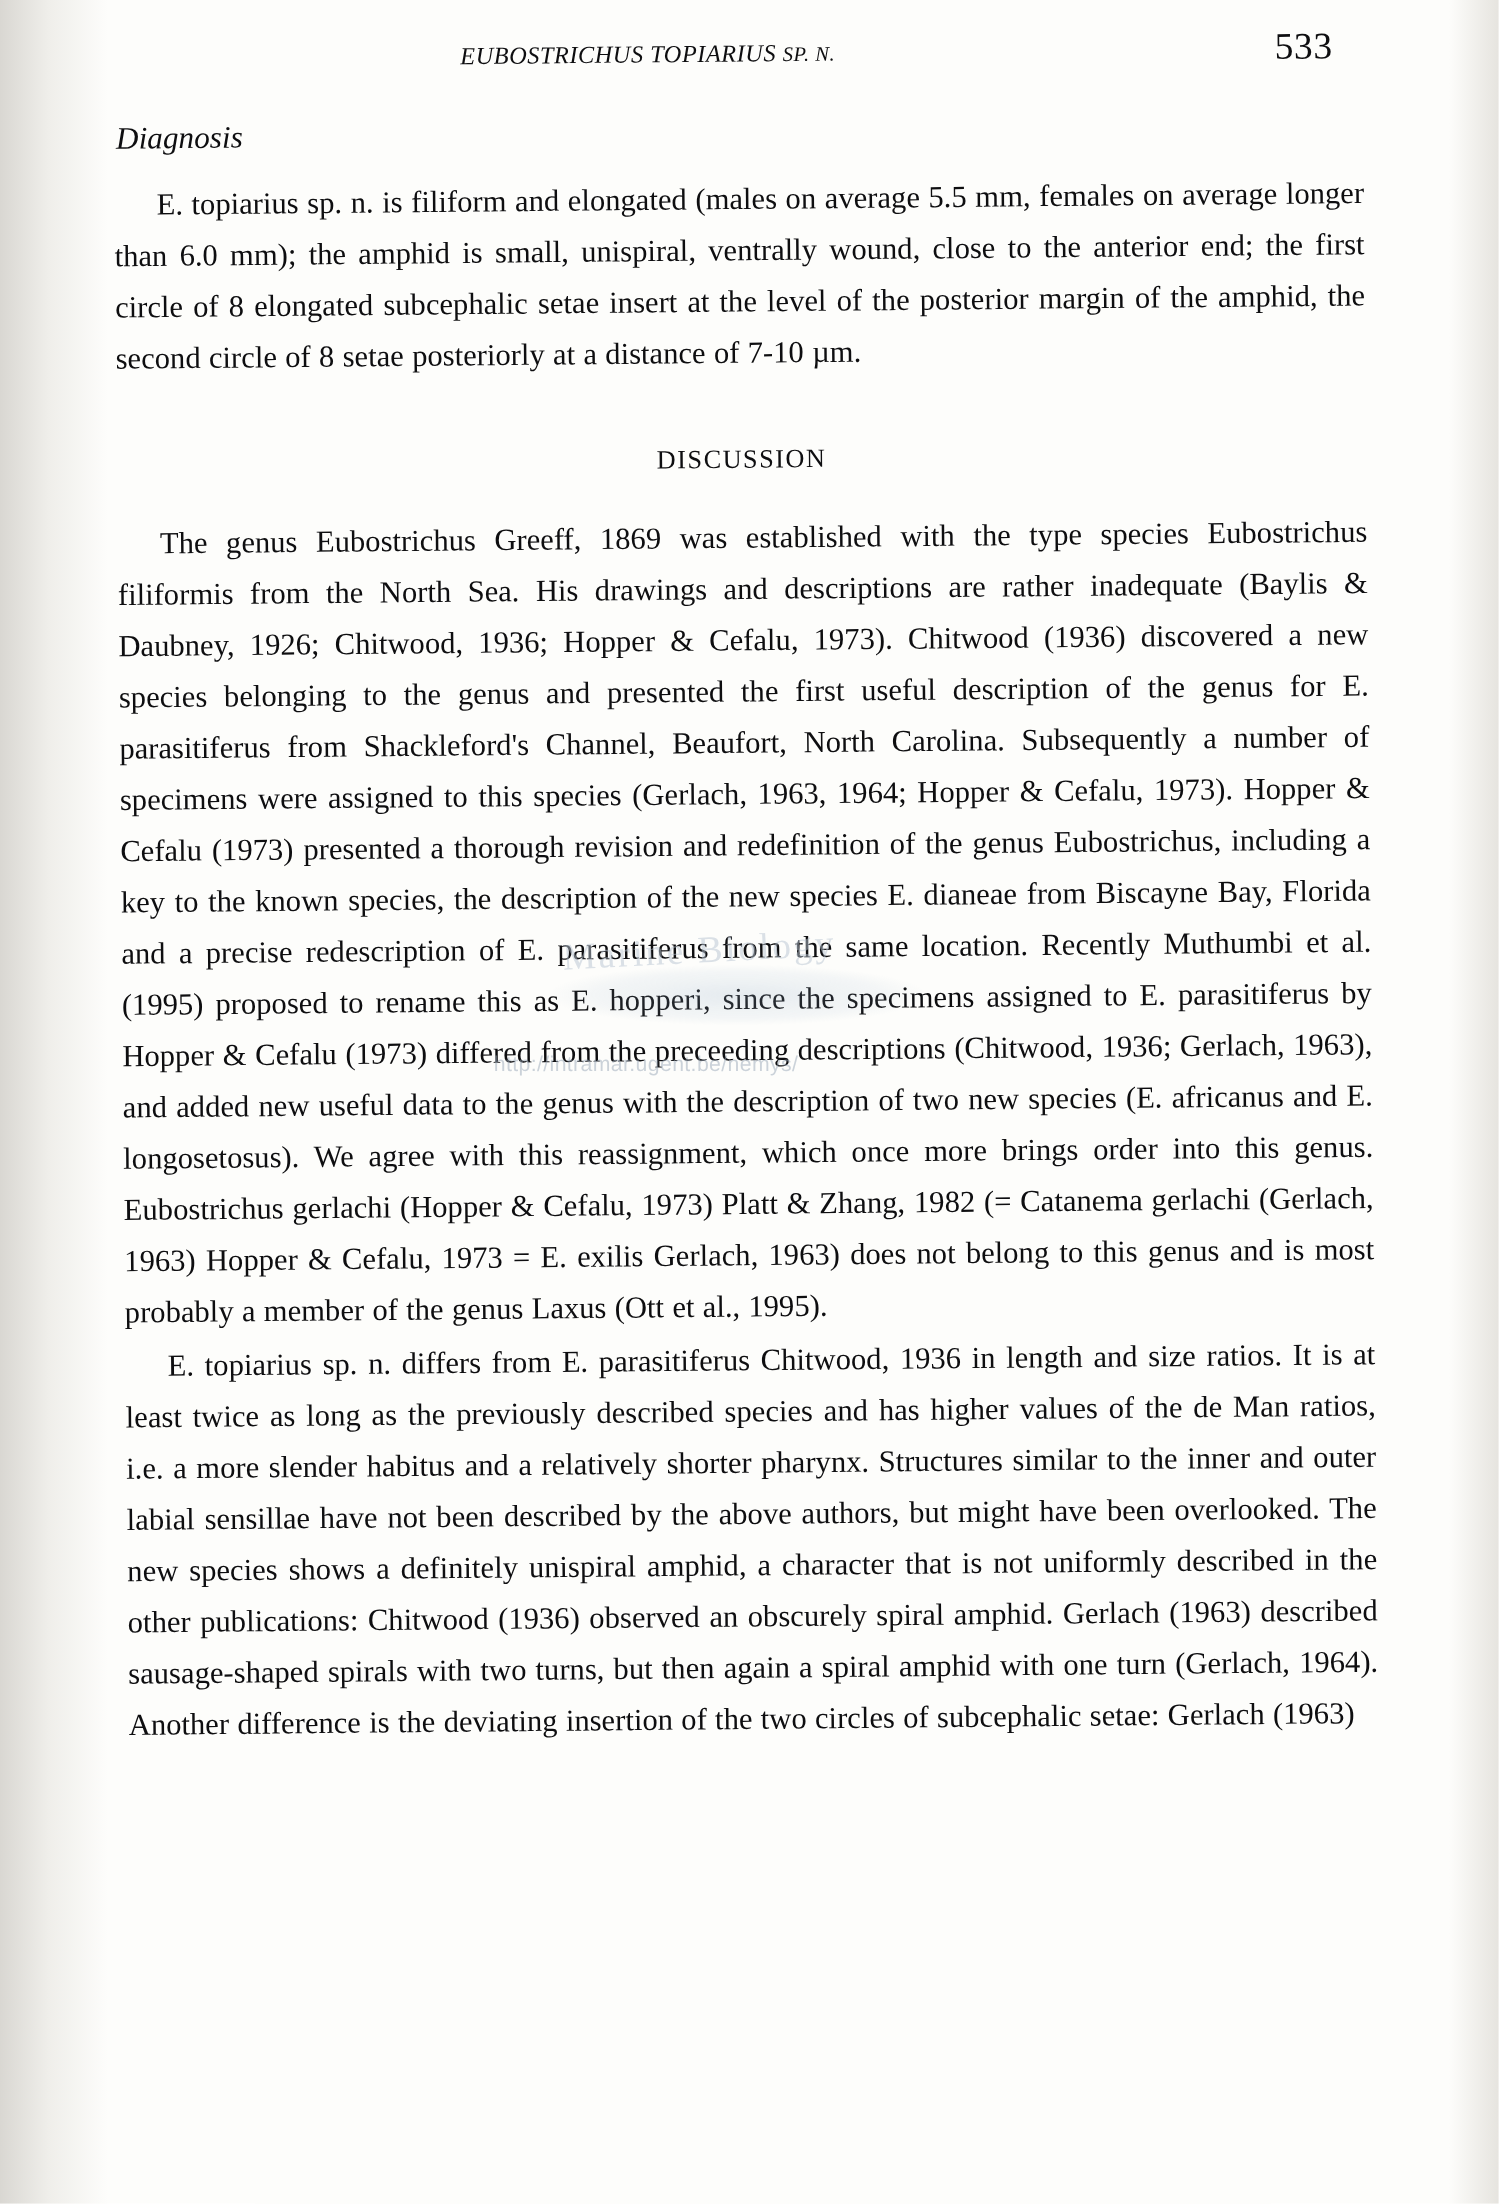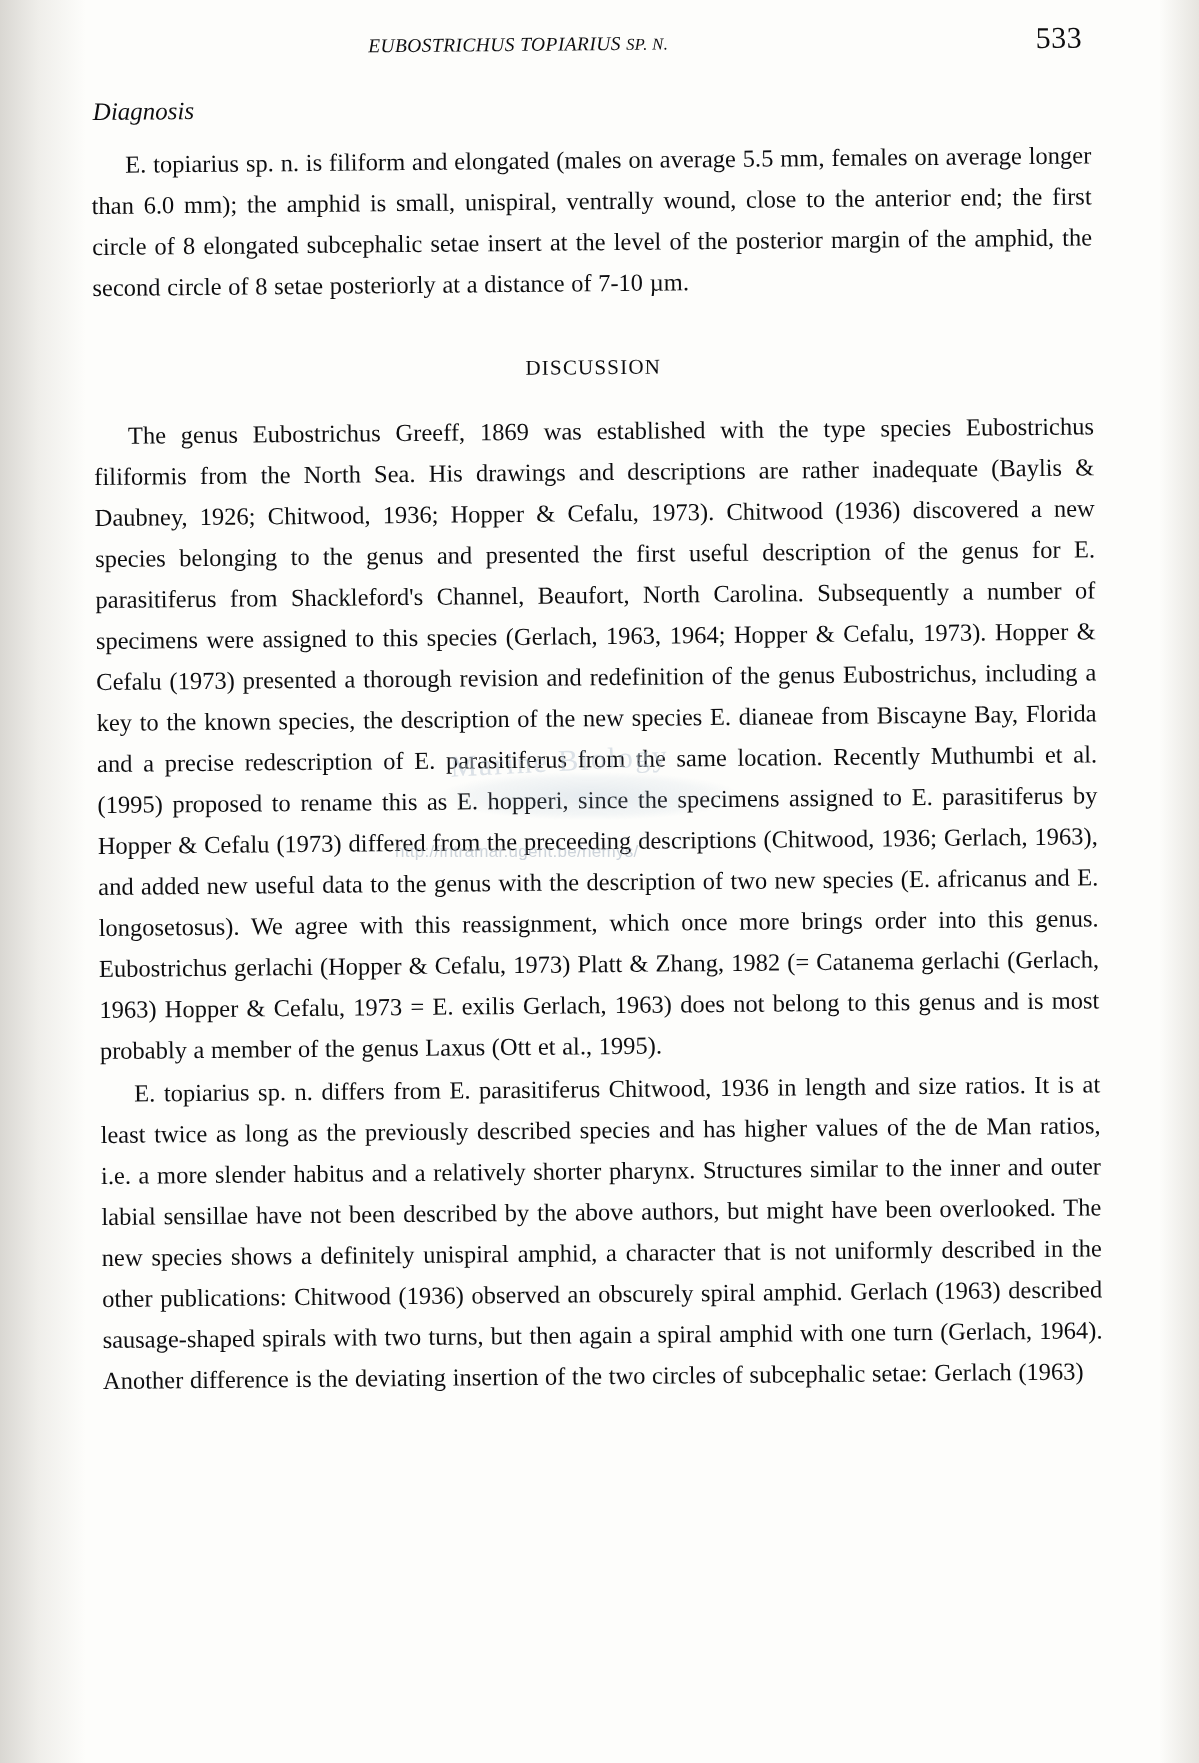--- a/index.html
+++ b/index.html
@@ -60,21 +60,21 @@
     letter-spacing: 0.4px;
     white-space: nowrap;
   }
   .runhead .title .small {
     font-style: italic;
     font-size: 16.5px;
     text-align: center;
   }
   .runhead .pageno {
     position: absolute;
-    right: 8px;
+    right: 24px;
     top: 0px;
     font-size: 30px;
     letter-spacing: 0.5px;
   }
   .section-italic {
     font-style: italic;
     font-size: 25px;
     margin: 28px 0 18px 0;
     padding-left: 2px;
   }

